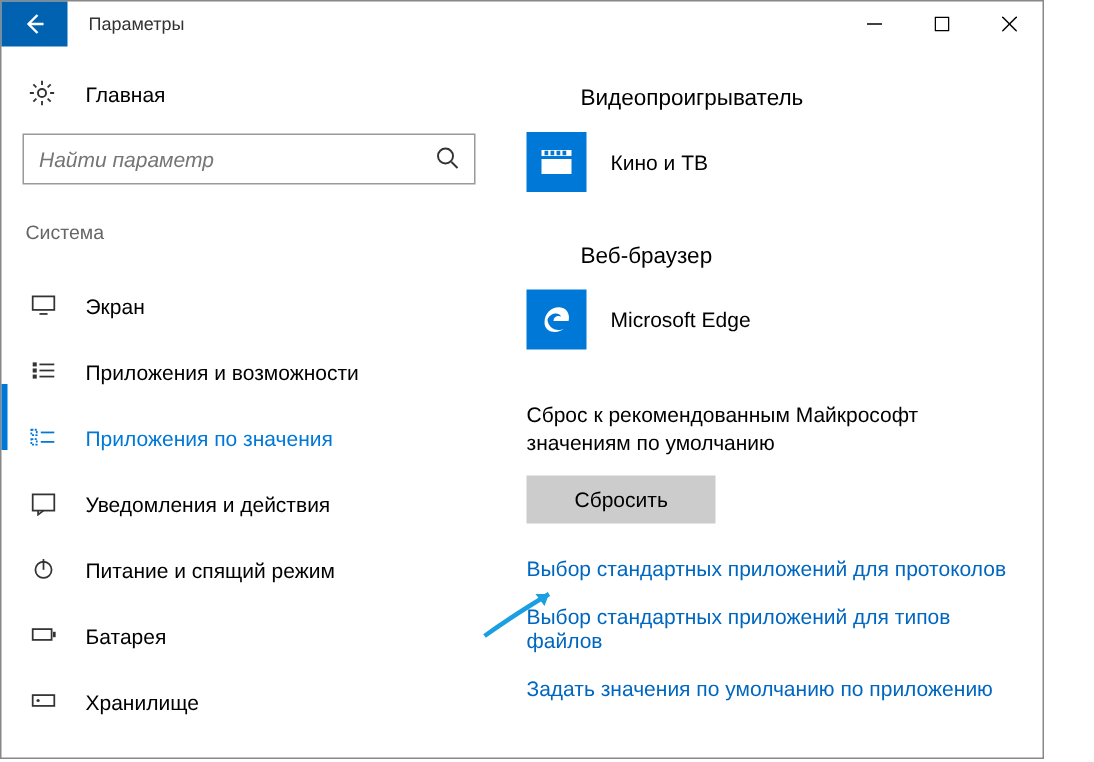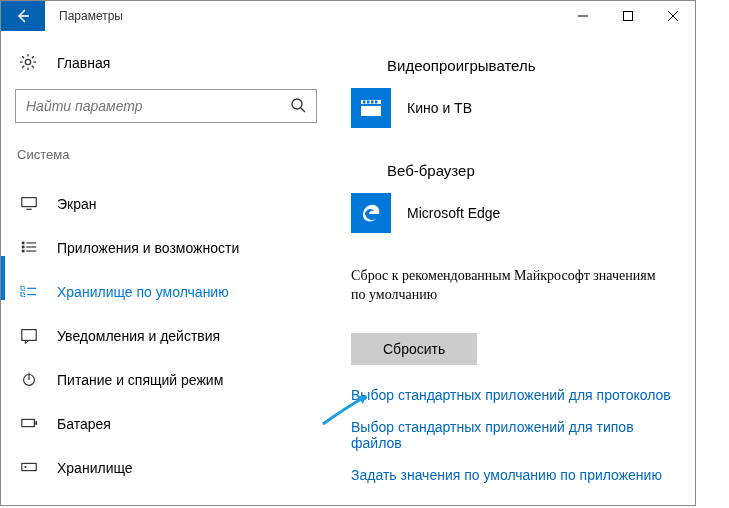--- a/index.html
+++ b/index.html
@@ -152,23 +152,22 @@
     margin-right: 16px;
   }
   .app-tile svg { width: 24px; height: 24px; }
   .reset-section {
     margin-top: 8px;
     margin-bottom: 22px;
   }
   .reset-text {
     font-size: 14px;
     line-height: 1.35;
-    margin-bottom: 28px;
+    margin-bottom: 12px;
     max-width: 320px;
-    font-family: Liberation Serif, serif;
   }
   .reset-btn {
     background: #ccc;
     border: none;
     padding: 8px 32px;
     font-size: 14px;
     font-family: inherit;
   }
   .link {
     color: #0067c0;
@@ -277,21 +276,21 @@
         </li>
         <li class="nav-item active">
           <span class="nicon">
             <svg viewBox="0 0 20 20" width="18" height="18">
               <rect x="1" y="5" width="4" height="4" fill="none" stroke="#0078d7" stroke-width="1.3" stroke-dasharray="1.5 1"></rect>
               <rect x="1" y="12" width="4" height="4" fill="none" stroke="#0078d7" stroke-width="1.3" stroke-dasharray="1.5 1"></rect>
               <line x1="8" y1="7" x2="18" y2="7" stroke="#0078d7" stroke-width="1.3"></line>
                 <line x1="8" y1="14" x2="18" y2="14" stroke="#0078d7" stroke-width="1.3"></line>
             </svg>
           </span>
-          <span>Хранилище по умолчанию</span>
+          <span>Приложения по значения</span>
         </li>
         <li class="nav-item">
           <span class="nicon">
             <svg viewBox="0 0 20 20" width="18" height="18">
                 <rect x="2" y="4" width="16" height="12" stroke="#333" stroke-width="1.3" fill="none"></rect>
                 <path d="M6 16 L6 19 L10 16" stroke="#333" stroke-width="1.3" fill="none"></path>
               </svg>
           </span>
           <span>Уведомления и действия</span>
         </li>

